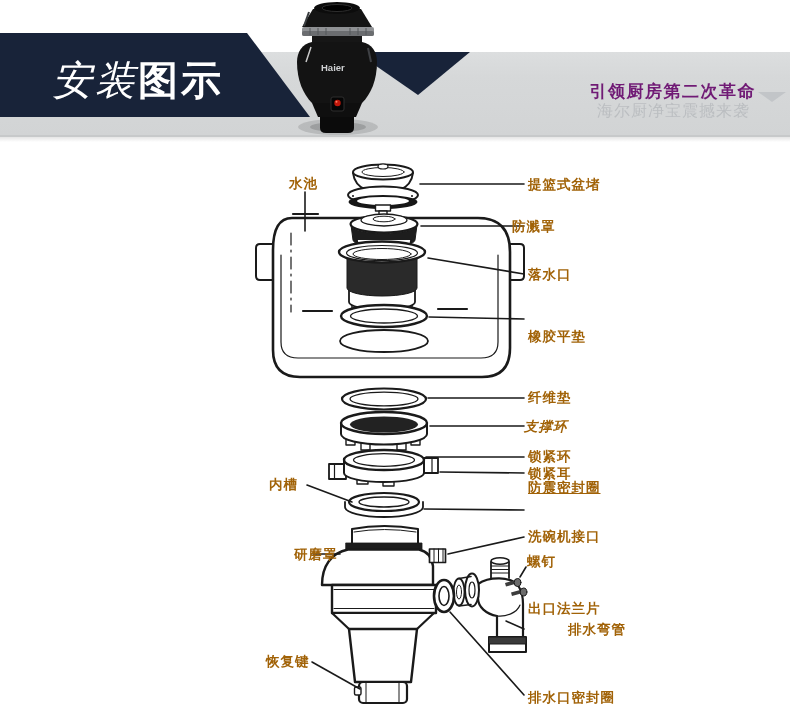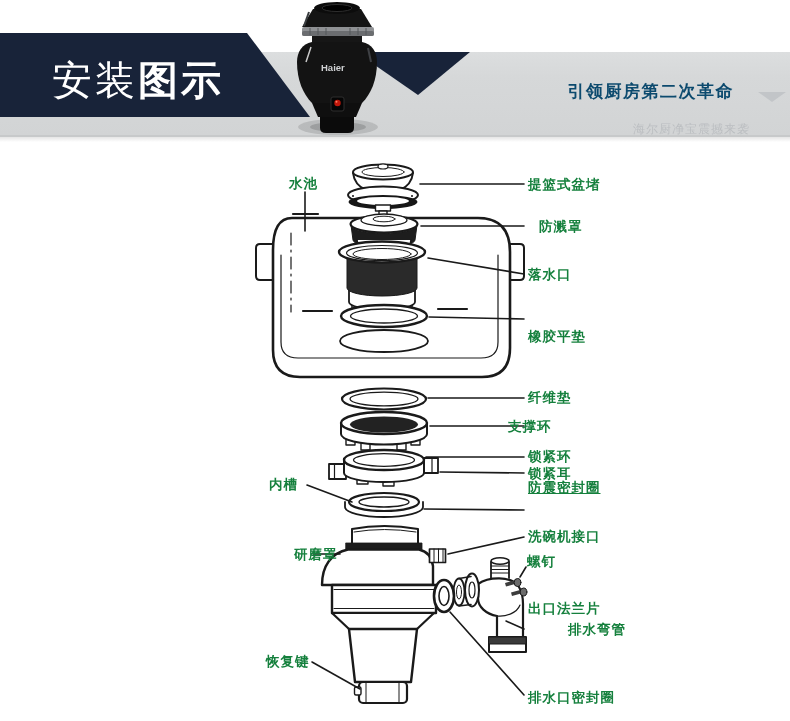--- a/index.html
+++ b/index.html
@@ -8,31 +8,31 @@
   #stage{position:absolute;left:0;top:0;width:790px;height:721px;}
   
   .gray-band{position:absolute;left:0;top:52px;width:790px;height:83px;
     background:linear-gradient(#dcdedf,#d6d8d9 30%,#d2d4d5);
     border-bottom:2px solid #c7c9ca;}
   .band-shadow{position:absolute;left:0;top:137px;width:790px;height:5px;
     background:linear-gradient(rgba(0,0,0,0.10),rgba(0,0,0,0));}
   svg.layer{position:absolute;left:0;top:0;}
   .banner-title{position:absolute;left:52px;top:53px;color:#fff;font-size:40px;
     letter-spacing:3px;white-space:nowrap;}
-  .banner-title .t1{font-weight:400;}
+  .banner-title .t1{font-weight:400;font-style:italic;}
   .banner-title .t2{font-weight:900;}
-  .slogan1{position:absolute;right:56px;top:80px;font-size:17px;color:#0c4a6e;
+  .slogan1{position:absolute;right:34px;top:80px;font-size:17px;color:#701a75;
     letter-spacing:1.5px;font-weight:600;}
-  .slogan2{position:absolute;right:40px;top:101px;font-size:12px;color:#bbbec1;
-    letter-spacing:1px;margin-top:20px;}
+  .slogan2{position:absolute;right:40px;top:101px;font-size:16px;color:#bbbec1;
+    letter-spacing:1px;}
   .tri-down{position:absolute;left:758px;top:92px;width:0;height:0;
     border-left:14px solid transparent;border-right:14px solid transparent;
     border-top:10px solid #c2c5c8;}
   
-  .plabel{position:absolute;font-size:13.5px;font-weight:600;color:#15803d;
+  .plabel{position:absolute;font-size:13.5px;font-weight:600;color:#a16207;
     letter-spacing:1px;white-space:nowrap;line-height:15px;}
 </style>
 </head>
 <body>
 
 <div id="stage">
 
   <div class="gray-band"></div>
   <div class="band-shadow"></div>
 
@@ -241,25 +241,25 @@
   <div class="banner-title">
     <span class="t1">安装</span><span class="t2">图示</span>
   </div>
   <div class="slogan1">引领厨房第二次革命</div>
   <div class="slogan2">海尔厨净宝震撼来袭</div>
   <div class="tri-down"></div>
 
   <div id="label-layer">
       <span class="plabel" style="left: 289px; top: 176px;">水池</span>
       <span class="plabel" style="left: 528px; top: 177px;">提篮式盆堵</span>
-      <span class="plabel" style="left: 531px; top: 219px; padding-left: 8px;">防溅罩</span>
+      <span class="plabel" style="left: 504px; top: 219px; padding-left: 8px;">防溅罩</span>
       <span class="plabel" style="left: 528px; top: 267px;">落水口</span>
       <span class="plabel" style="left: 528px; top: 329px;">橡胶平垫</span>
       <span class="plabel" style="left: 528px; top: 390px;">纤维垫</span>
-      <span class="plabel" style="left: 508px; top: 419px;">支撑环</span>
+      <span class="plabel" style="left: 524px; top: 419px; font-style: italic;">支撑环</span>
       <span class="plabel" style="left: 528px; top: 449px;">锁紧环</span>
       <span class="plabel" style="left: 528px; top: 466px;">锁紧耳</span>
       <span class="plabel" style="left: 269px; top: 477px;">内槽</span>
       <span class="plabel" style="left: 528px; top: 480px; text-decoration: underline;">防震密封圈</span>
       <span class="plabel" style="left: 528px; top: 529px; text-align: center;">洗碗机接口</span>
       <span class="plabel" style="left: 527px; top: 554px;">螺钉</span>
       <span class="plabel" style="left: 266px; top: 547px; margin-left: 28px;">研磨罩</span>
       <span class="plabel" style="left: 528px; top: 601px;">出口法兰片</span>
       <span class="plabel" style="left: 528px; top: 622px; margin-left: 40px;">排水弯管</span>
       <span class="plabel" style="left: 266px; top: 654px;">恢复键</span>

